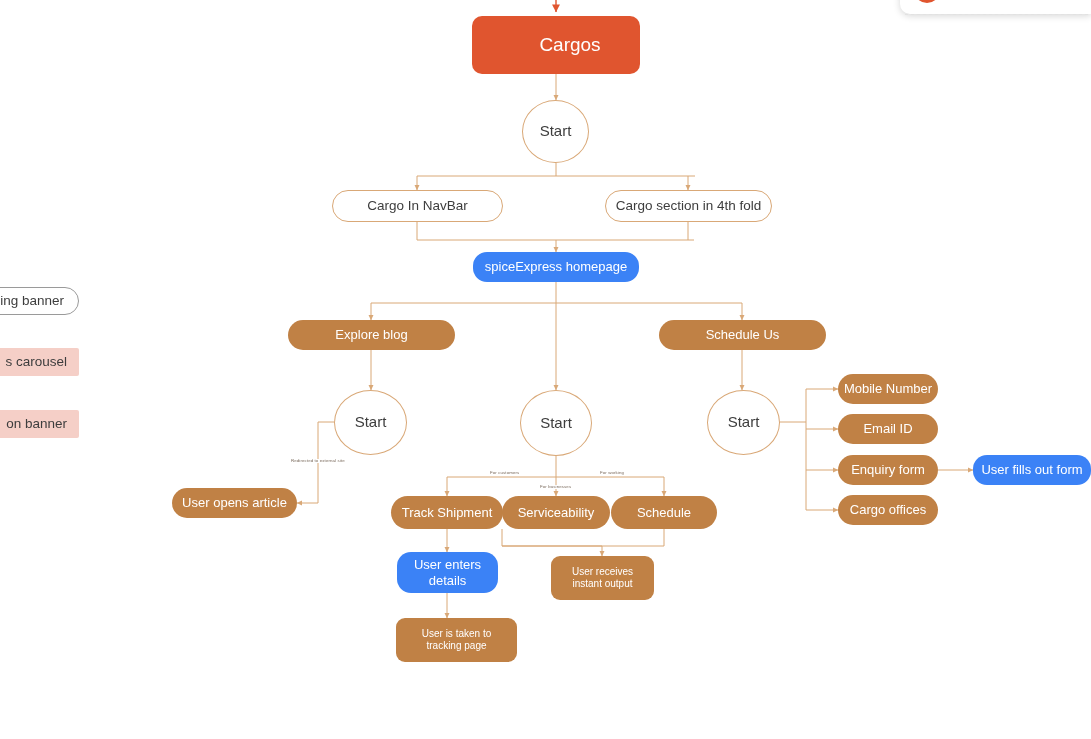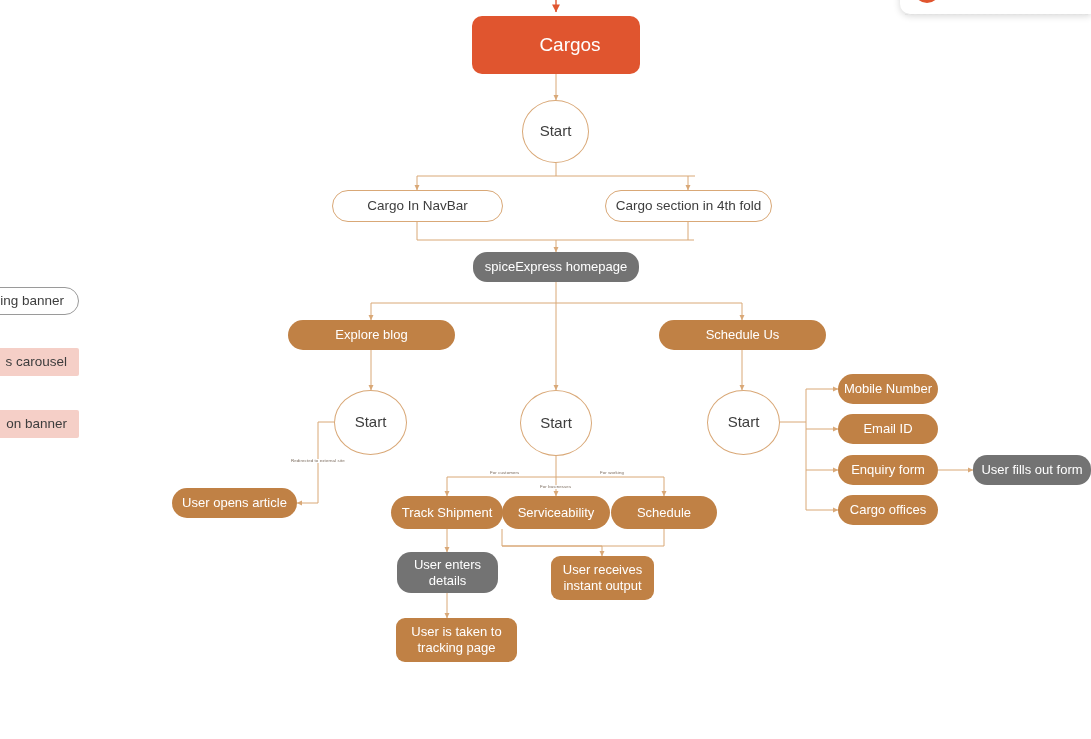--- a/index.html
+++ b/index.html
@@ -10,23 +10,23 @@
   #canvas{position:absolute;inset:0;width:1091px;height:739px;}
   svg.links{position:absolute;left:0;top:0;width:1091px;height:739px;pointer-events:none;}
 
   .node{position:absolute;box-sizing:border-box;display:flex;align-items:center;
         justify-content:center;text-align:center;line-height:1.22;}
 
   
   .n-root{background:#e0552f;color:#ffffff;border-radius:10px;font-size:19px;}
   .n-white{background:#ffffff;color:#3d3d3d;border:1px solid #d9a877;border-radius:22px;font-size:13.5px;}
   .n-circle{background:#ffffff;color:#3d3d3d;border:1px solid #d9a877;border-radius:50%;font-size:15px;}
-  .n-brown-sq{background:#737373;color:#ffffff;border-radius:14px;font-size:13px;}
+  .n-brown-sq{background:#3b82f6;color:#ffffff;border-radius:14px;font-size:13px;}
   .n-brown-pill{background:#c08145;color:#ffffff;border-radius:17px;font-size:13px;}
-  .n-brown-r{background:#c08145;color:#ffffff;border-radius:9px;font-size:13px;}
+  .n-brown-r{background:#c08145;color:#ffffff;border-radius:9px;font-size:10px;}
   .n-pink{background:#f5cfc7;color:#3d3d3d;border-radius:2px;font-size:13.5px;}
   .n-pinkpill{background:#ffffff;color:#3d3d3d;border:1px solid #9a9a9a;border-radius:20px;font-size:13.5px;}
 
   .edge-label{position:absolute;color:#7a6a5c;font-size:4.4px;letter-spacing:.1px;
               white-space:nowrap;background:#ffffff;padding:0 2px;line-height:1;}
 
   
   #toolbar{position:absolute;right:0px;top:-34px;width:191px;height:48px;
            background:#ffffff;border-radius:10px 0 0 10px;
            box-shadow:0 2px 7px rgba(0,0,0,.16);

